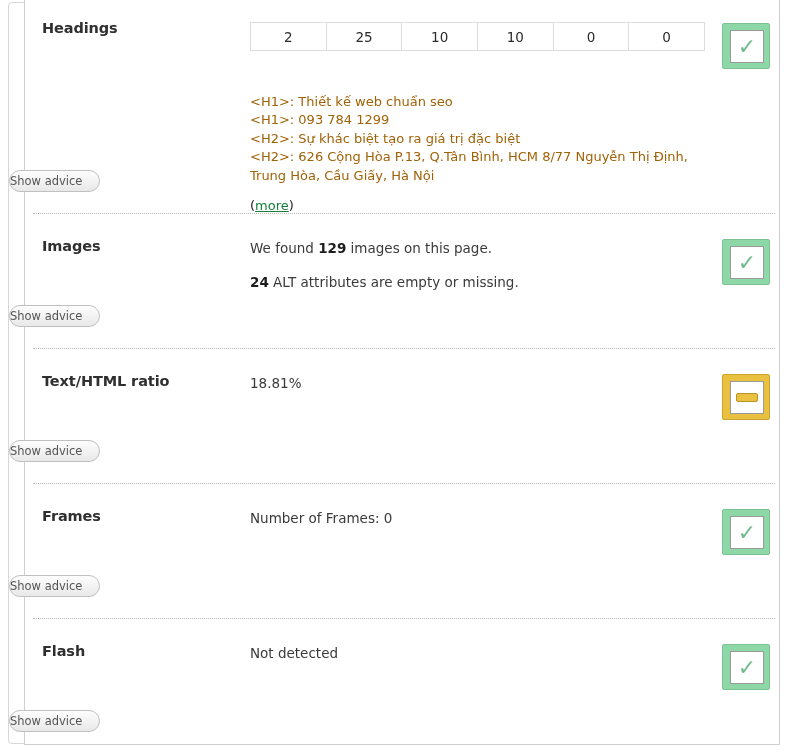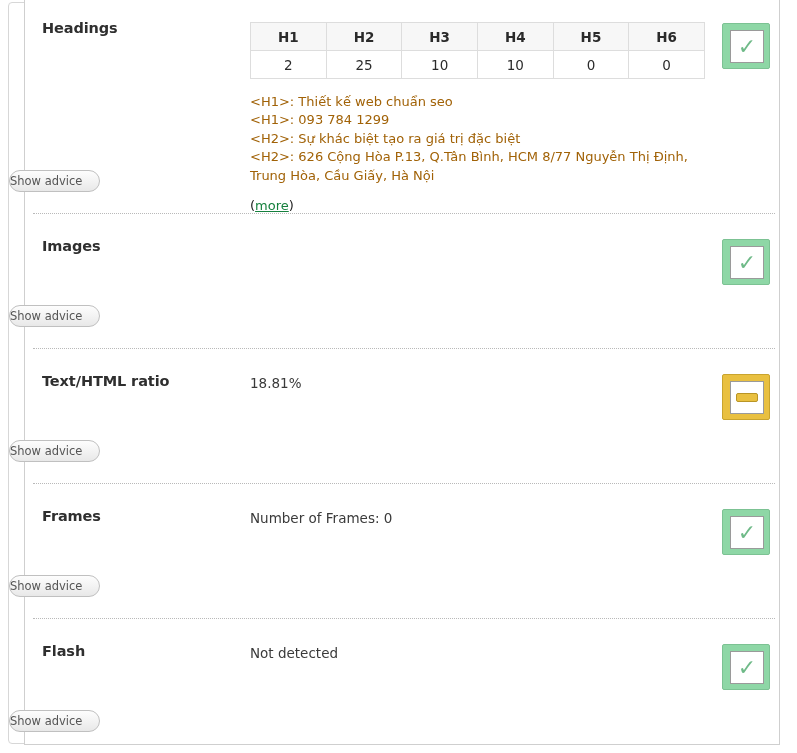--- a/index.html
+++ b/index.html
@@ -198,28 +198,20 @@
 
 <div class="content">
 
   <div class="section" style="top:20px;">
     <div class="sec-title">Headings</div>
   </div>
 
   <div style="position:absolute;left:250px;top:22px;">
     <table class="h-table">
       <tbody>
-          <tr>
-        <th>H1</th>
-        <th>H2</th>
-        <th>H3</th>
-        <th>H4</th>
-        <th>H5</th>
-        <th>H6</th>
-      </tr>
       <tr>
         <td>2</td>
         <td>25</td>
         <td>10</td>
         <td>10</td>
         <td>0</td>
         <td>0</td>
       </tr>
     </tbody>
       </table>
@@ -240,20 +232,24 @@
       <span class="check-glyph">✓</span>
     </div>
   </div>
 
   <div class="divider" style="top:213px;"></div>
 
   <div class="section" style="top:238px;">
     <div class="sec-title">Images</div>
   </div>
 
+  <div class="sec-body" style="left:250px;top:239px;">
+    <p><span>We found </span><b>129</b><span> images on this page.</span></p>
+    <p><b>24</b><span> ALT attributes are empty or missing.</span></p>
+  </div>
 
   <button class="advice-btn" style="top:305px;">Show advice</button>
 
   <div class="status ok" style="top:239px;">
     <div class="inner">
       <span class="check-glyph">✓</span>
     </div>
   </div>
 
   <div class="divider" style="top:348px;"></div>

